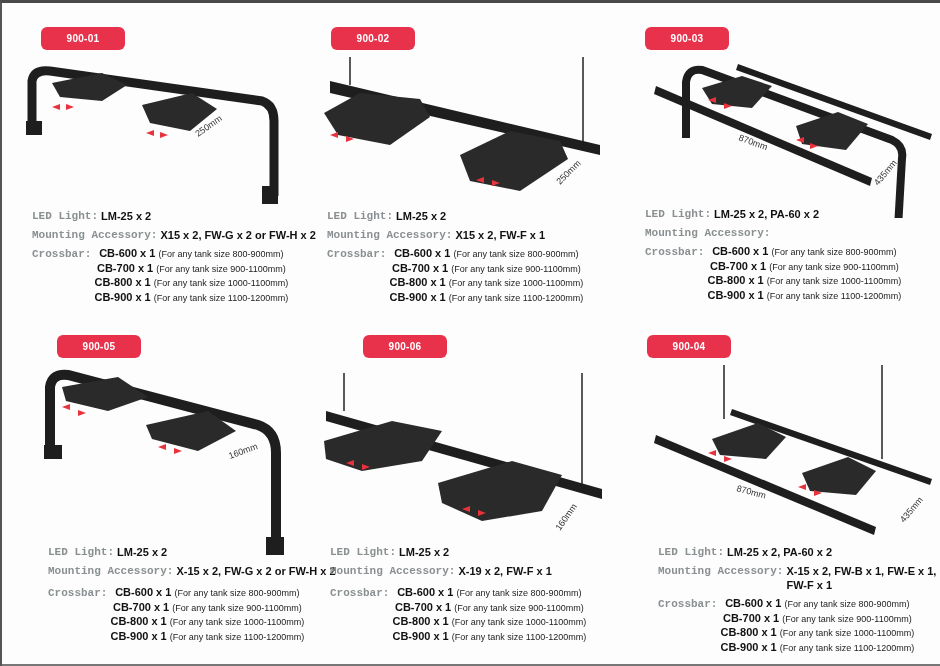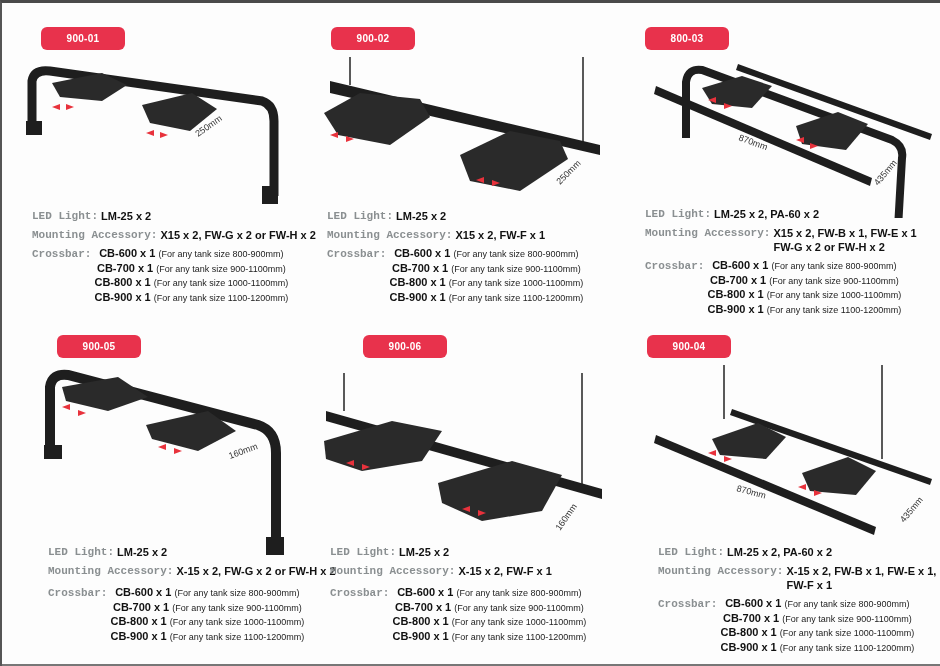--- a/index.html
+++ b/index.html
@@ -98,21 +98,21 @@
         <div class="cb-item"><span class="cb-code">CB-600 x 1</span> <span class="cb-note">(For any tank size 800-900mm)</span></div>
         <div class="cb-item"><span class="cb-code">CB-700 x 1</span> <span class="cb-note">(For any tank size 900-1100mm)</span></div>
         <div class="cb-item"><span class="cb-code">CB-800 x 1</span> <span class="cb-note">(For any tank size 1000-1100mm)</span></div>
         <div class="cb-item"><span class="cb-code">CB-900 x 1</span> <span class="cb-note">(For any tank size 1100-1200mm)</span></div>
       </div>
     </div>
   </div>
 </div>
 
 <div class="panel" style="left:620px;top:0;">
-  <div class="badge" style="left:23px;top:24px;">800-03</div>
+  <div class="badge" style="left:23px;top:24px;">900-03</div>
   <svg class="product-image" style="left:20px;top:55px;" width="300" height="160" viewBox="0 0 300 160">
     <polygon points="14,28 230,120 228,128 12,36" fill="#1e1e1e"></polygon>
     <polygon points="96,6 290,76 288,82 94,12" fill="#1e1e1e"></polygon>
     <path d="M44 80 L44 24 Q46 10 60 12 L250 82 Q262 88 260 100 L256 170" fill="none" stroke="#1e1e1e" stroke-width="8"></path>
     <polygon points="60,30 100,18 130,28 110,50 70,46" fill="#2a2a2a"></polygon>
     <polygon points="154,68 196,54 226,66 204,92 160,86" fill="#2a2a2a"></polygon>
     <text x="96" y="82" font-size="9" fill="#333" transform="rotate(20 96 82)" font-family="Liberation Sans, sans-serif">870mm</text>
     <text x="236" y="128" font-size="9" fill="#333" transform="rotate(-50 236 128)" font-family="Liberation Sans, sans-serif">435mm</text>
     <g fill="#e8323c">
         <path d="M66 42 l8 -3 v6z"></path>
@@ -120,24 +120,20 @@
         <path d="M154 82 l8 -3 v6z"></path>
         <path d="M176 88 l-8 -3 v6z"></path>
       </g>
   </svg>
   <div class="specs" style="left:23px;top:204px;">
     <div class="spec-row spec-block">
       <span class="spec-label">LED Light:</span>&nbsp;<span class="spec-value">LM-25 x 2, PA-60 x 2</span>
     </div>
     <div class="spec-row spec-block">
       <span class="spec-label">Mounting Accessory:</span>&nbsp;
-      <div class="mount-lines">
-        <span class="spec-value">X15 x 2, FW-B x 1, FW-E x 1</span>
-        <span class="spec-value">FW-G x 2 or FW-H x 2</span>
-      </div>
     </div>
     <div class="spec-row">
       <span class="spec-label">Crossbar:</span>&nbsp;
       <div class="cb-list">
         <div class="cb-item"><span class="cb-code">CB-600 x 1</span> <span class="cb-note">(For any tank size 800-900mm)</span></div>
         <div class="cb-item"><span class="cb-code">CB-700 x 1</span> <span class="cb-note">(For any tank size 900-1100mm)</span></div>
         <div class="cb-item"><span class="cb-code">CB-800 x 1</span> <span class="cb-note">(For any tank size 1000-1100mm)</span></div>
         <div class="cb-item"><span class="cb-code">CB-900 x 1</span> <span class="cb-note">(For any tank size 1100-1200mm)</span></div>
       </div>
     </div>
@@ -193,21 +189,21 @@
         <path d="M48 96 l-8 -3 v6z"></path>
         <path d="M140 138 l8 -3 v6z"></path>
         <path d="M164 142 l-8 -3 v6z"></path>
       </g>
   </svg>
   <div class="specs" style="left:18px;top:222px;">
     <div class="spec-row spec-block">
       <span class="spec-label">LED Light:</span>&nbsp;<span class="spec-value">LM-25 x 2</span>
     </div>
     <div class="spec-row spec-block" style="margin-bottom:8px;">
-      <span class="spec-label">Mounting Accessory:</span>&nbsp;<span class="spec-value">X-15 x 2, FW-F  x 1</span>
+      <span class="spec-label">Mounting Accessory:</span>&nbsp;<span class="spec-value">X-19 x 2, FW-F  x 1</span>
     </div>
     <div class="spec-row">
       <span class="spec-label">Crossbar:</span>&nbsp;
       <div class="cb-list">
         <div class="cb-item"><span class="cb-code">CB-600 x 1</span> <span class="cb-note">(For any tank size 800-900mm)</span></div>
         <div class="cb-item"><span class="cb-code">CB-700 x 1</span> <span class="cb-note">(For any tank size 900-1100mm)</span></div>
         <div class="cb-item"><span class="cb-code">CB-800 x 1</span> <span class="cb-note">(For any tank size 1000-1100mm)</span></div>
         <div class="cb-item"><span class="cb-code">CB-900 x 1</span> <span class="cb-note">(For any tank size 1100-1200mm)</span></div>
       </div>
     </div>

